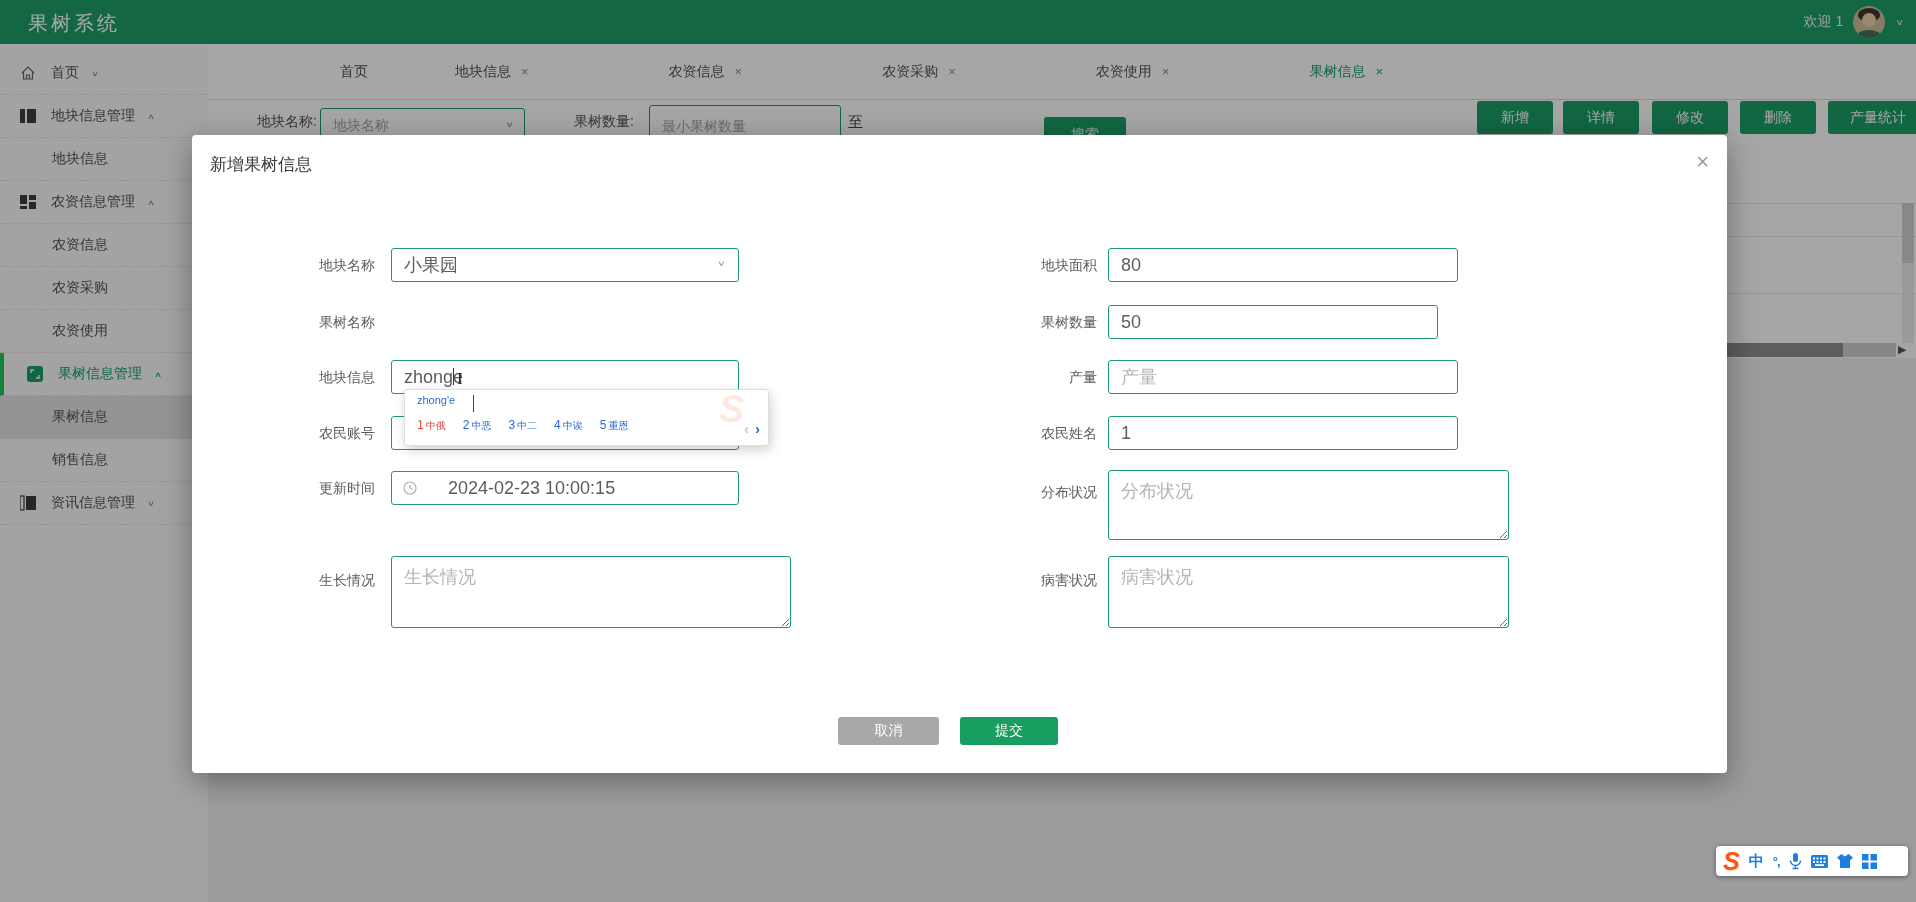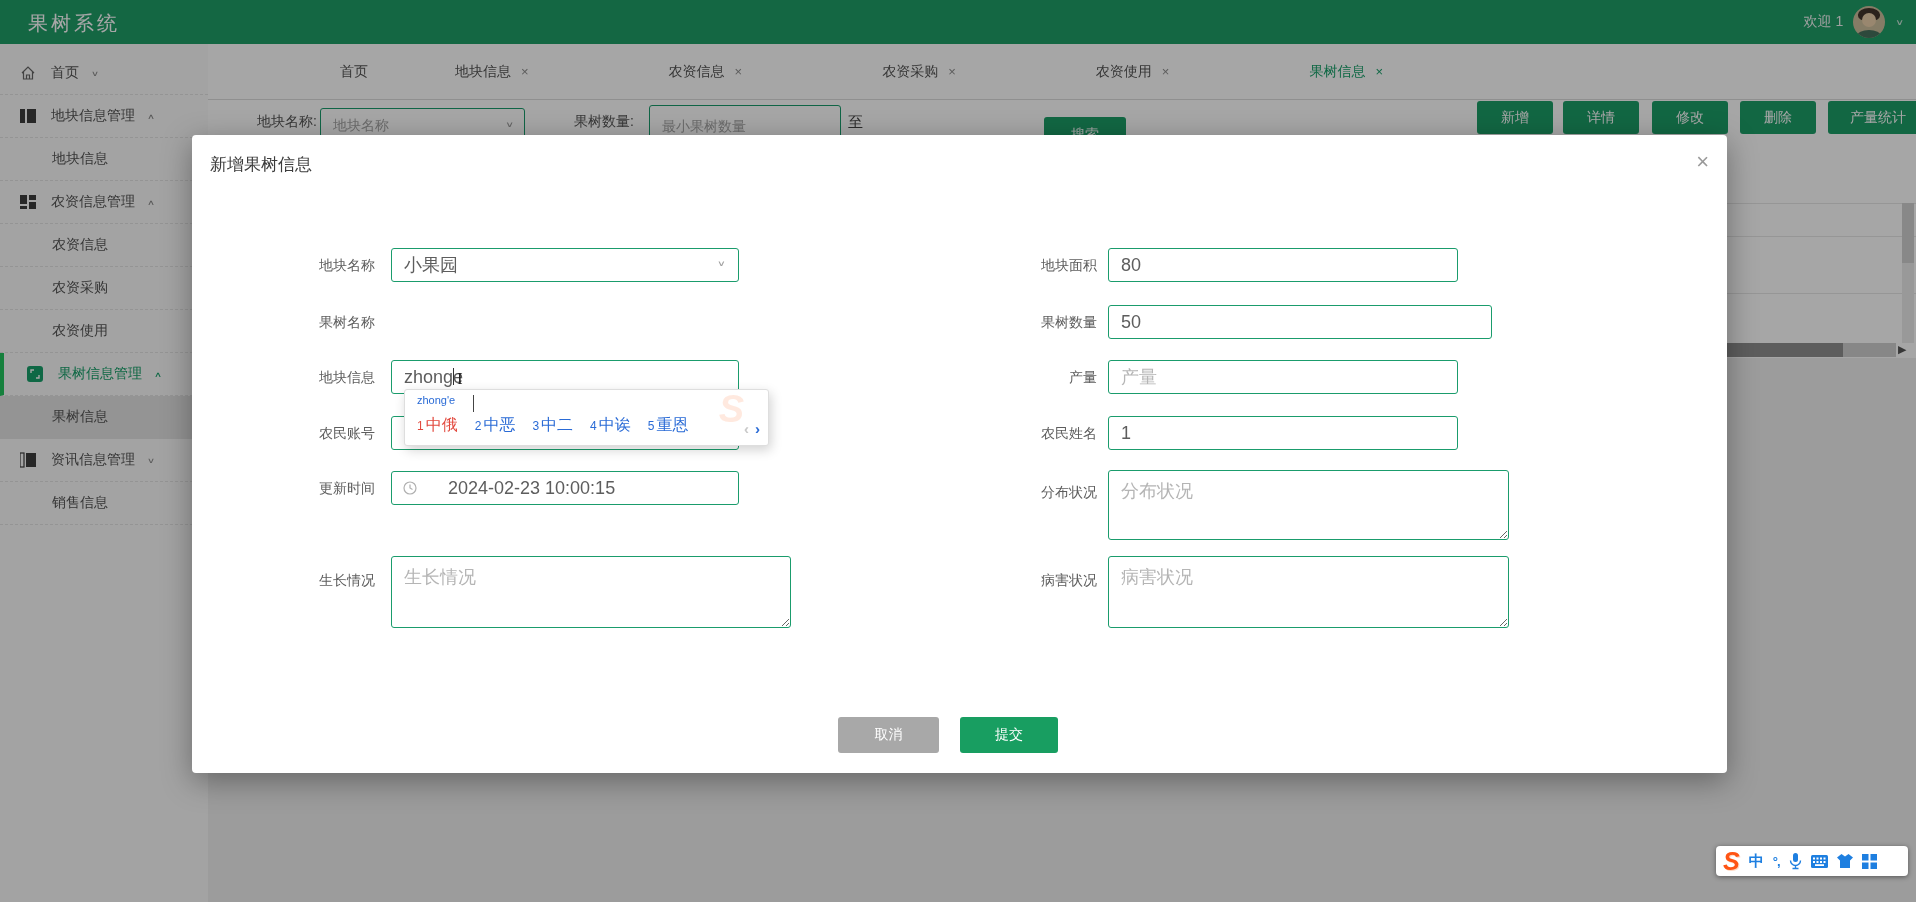--- a/index.html
+++ b/index.html
@@ -65,33 +65,33 @@
   .m-close{position:absolute;right:18px;top:16px;font-size:22px;color:#9a9a9a;line-height:1;cursor:pointer;}
   .flabel{position:absolute;width:140px;text-align:right;font-size:14px;color:#5d5d5d;line-height:34px;}
   .flabel.ta{line-height:20px;}
   .fin{position:absolute;height:34px;border:1px solid #1a9c6c;border-radius:3px;background:#fff;box-sizing:border-box;
        font-size:18px;color:#5d5d5d;padding:0 12px;font-family:inherit;outline:none;}
   .fin::placeholder{color:#b5b5b5;}
   textarea.fin{padding:8px 12px;}
   .sel-chev{position:absolute;font-size:12px;color:#a0a0a0;transform:scaleY(.65);}
   .clock{position:absolute;width:14px;height:14px;}
   .caret{position:absolute;width:1px;height:17px;background:#333;}
-  .m-btn{position:absolute;height:36px;border:none;border-radius:3px;color:#fff;font-size:14px;font-family:inherit;}
+  .m-btn{position:absolute;height:28px;border:none;border-radius:3px;color:#fff;font-size:14px;font-family:inherit;}
   .m-cancel{left:646px;top:582px;width:101px;background:#a8a8a8;}
   .m-submit{left:768px;top:582px;width:98px;background:#189e61;}
 
   
   .ime{position:absolute;left:404px;top:389px;width:363px;height:55px;background:#fff;border:1px solid #dedede;
        border-radius:3px;box-shadow:2px 4px 12px rgba(0,0,0,.18);z-index:30;}
   .ime-comp{position:absolute;left:12px;top:4px;font-size:11px;color:#2a6bd6;}
   .ime-caret{position:absolute;left:68px;top:5px;width:1px;height:17px;background:#444;}
   .ime-cands{position:absolute;left:12px;top:25px;display:flex;gap:17px;align-items:baseline;}
   .cand{white-space:nowrap;cursor:pointer;}
   .cand .idx{font-size:12px;margin-right:2px;}
-  .cand .txt{font-size:16px;}
+  .cand .txt{font-size:10px;}
   .cand.first{color:#e2483d;}
   .cand.blue{color:#2a6bd6;}
   .ime-pager{position:absolute;right:8px;top:30px;font-size:15px;font-weight:bold;}
   .pg-prev{color:#c9c9c9;margin-right:6px;}
   .pg-next{color:#2a6bd6;}
   .ime-wm{position:absolute;right:24px;top:-2px;font-size:38px;font-weight:900;font-style:italic;color:#ff7b3c;opacity:.16;}
 
   
   .ibeam{position:absolute;left:457px;top:370px;z-index:35;font-family:"Liberation Serif",serif;
          font-size:17px;color:#222;line-height:1;}
@@ -164,30 +164,30 @@
       <svg class="s-icon" viewBox="0 0 16 16">
           <rect x="0" y="0" width="16" height="16" rx="3" fill="#18a06a"></rect>
           <path d="M4 7 V4 H7 M12 9 V12 H9" fill="none" stroke="#fff" stroke-width="1.4"></path>
         </svg>
       <span>果树信息管理</span>
       <span class="arrow">∧</span>
     </div>
     <div class="side-item child selected">
       <span>果树信息</span>
     </div>
+    <div class="side-item child">
+      <span>销售信息</span>
+    </div>
     <div class="side-item parent">
       <svg class="s-icon" viewBox="0 0 16 16">
           <rect x="0" y="1" width="4" height="14" fill="none" stroke="#3c3c3c" stroke-width="1.2"></rect>
           <rect x="6" y="1" width="10" height="14" fill="#3c3c3c"></rect>
         </svg>
       <span>资讯信息管理</span>
       <span class="arrow">∨</span>
-    </div>
-    <div class="side-item child">
-      <span>销售信息</span>
     </div>
   </div>
 
   <div class="tabbar">
     <div class="tab" style="margin-right:87px">
       <span>首页</span>
     </div>
     <div class="tab" style="margin-right:140px">
       <span>地块信息</span>
       <span class="x">×</span>
@@ -267,21 +267,21 @@
         <path d="M7 3.5 V7 L9.5 8.5" fill="none" stroke="#b0b0b0" stroke-width="1.2"></path>
       </svg>
 
     <label class="flabel ta" style="left:43px;top:435px">生长情况</label>
     <textarea class="fin" style="left: 199px; top: 421px; width: 400px; height: 72px;" placeholder="生长情况"></textarea>
 
     <label class="flabel" style="left:765px;top:113px">地块面积</label>
     <input class="fin" style="left: 916px; top: 113px; width: 350px;" value="80">
 
     <label class="flabel" style="left:765px;top:170px">果树数量</label>
-    <input class="fin" style="left: 916px; top: 170px; width: 384px;" value="50">
+    <input class="fin" style="left: 916px; top: 170px; width: 330px;" value="50">
 
     <label class="flabel" style="left:765px;top:225px">产量</label>
     <input class="fin" style="left: 916px; top: 225px; width: 350px;" placeholder="产量">
 
     <label class="flabel" style="left:765px;top:281px">农民姓名</label>
     <input class="fin" style="left: 916px; top: 281px; width: 350px;" value="1">
 
     <label class="flabel ta" style="left:765px;top:347px">分布状况</label>
     <textarea class="fin" style="left: 916px; top: 335px; width: 401px; height: 70px;" placeholder="分布状况"></textarea>
 

